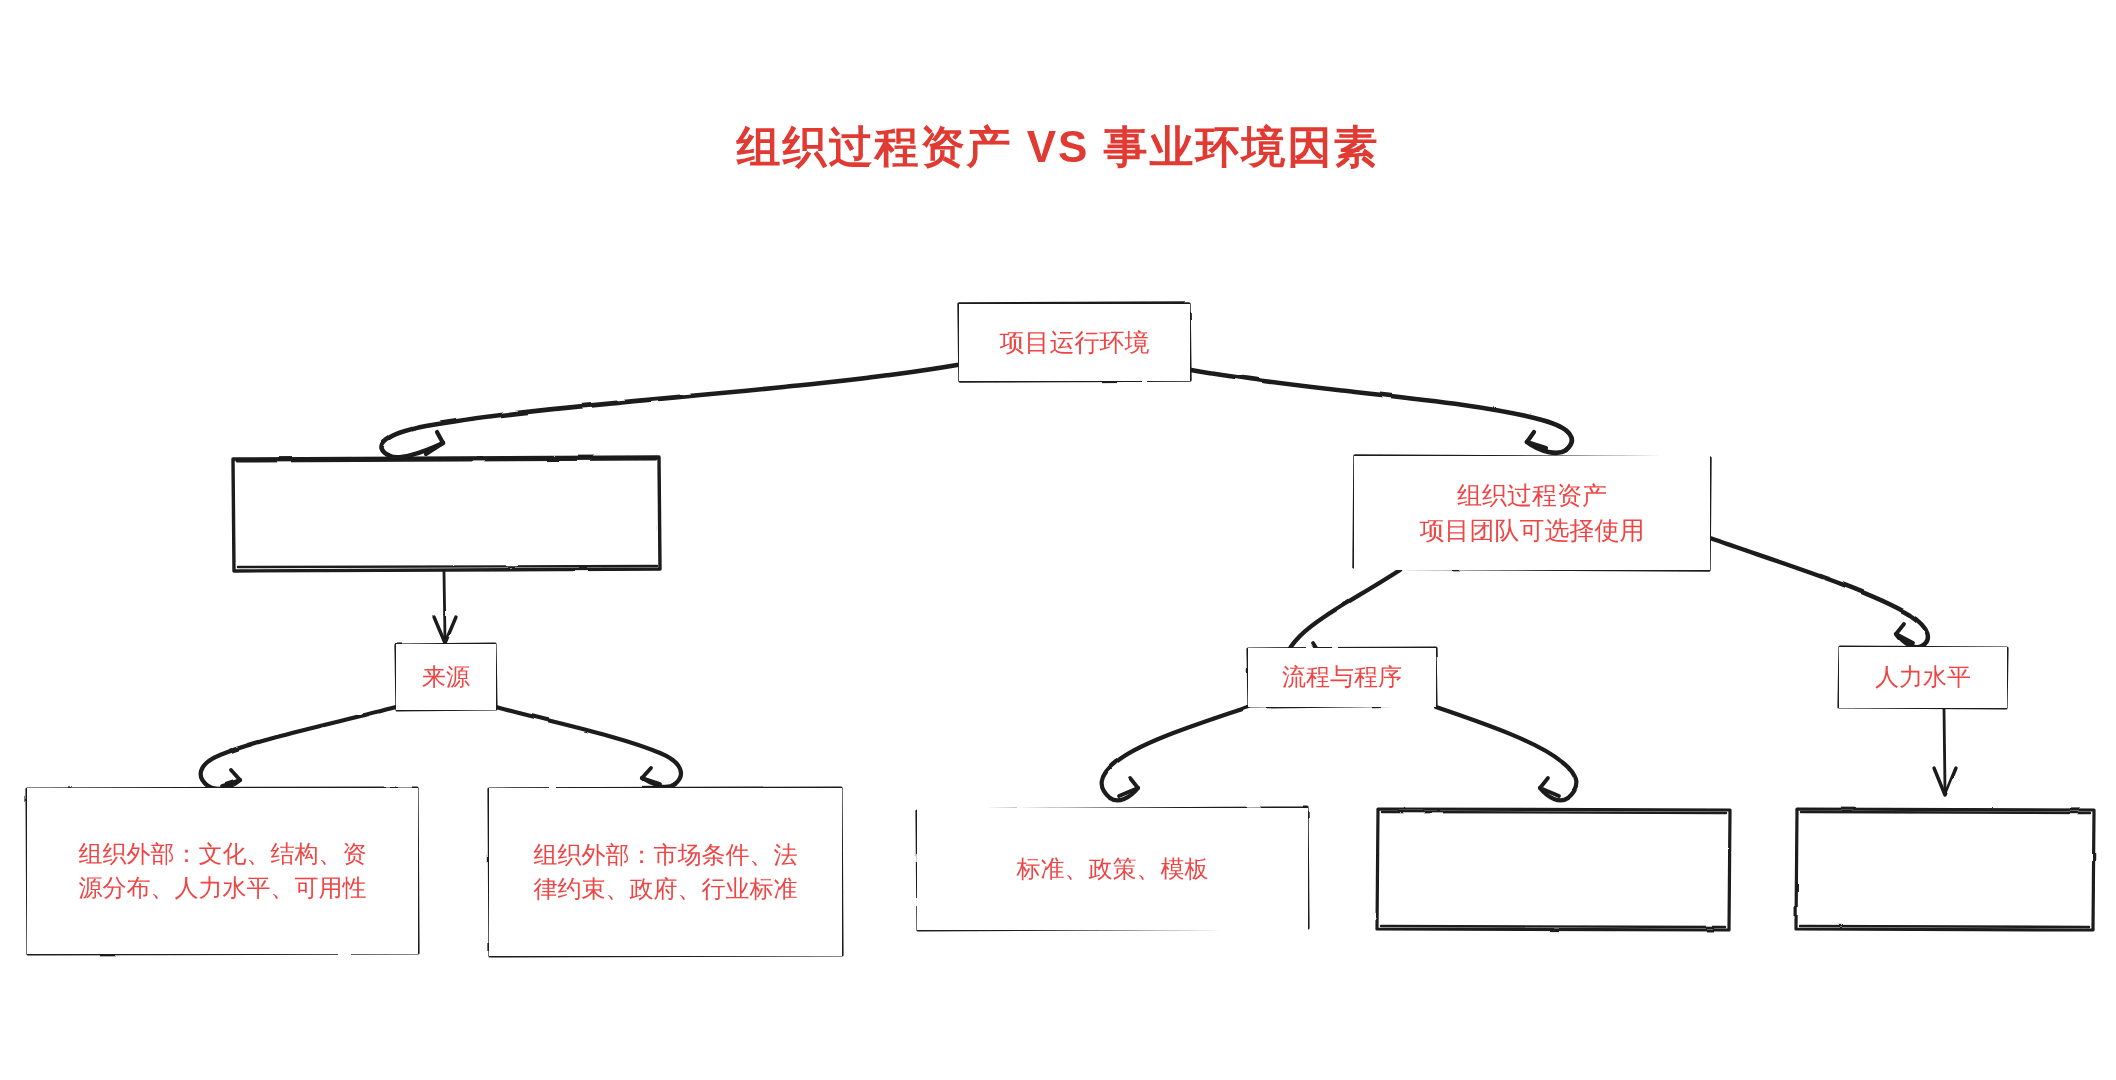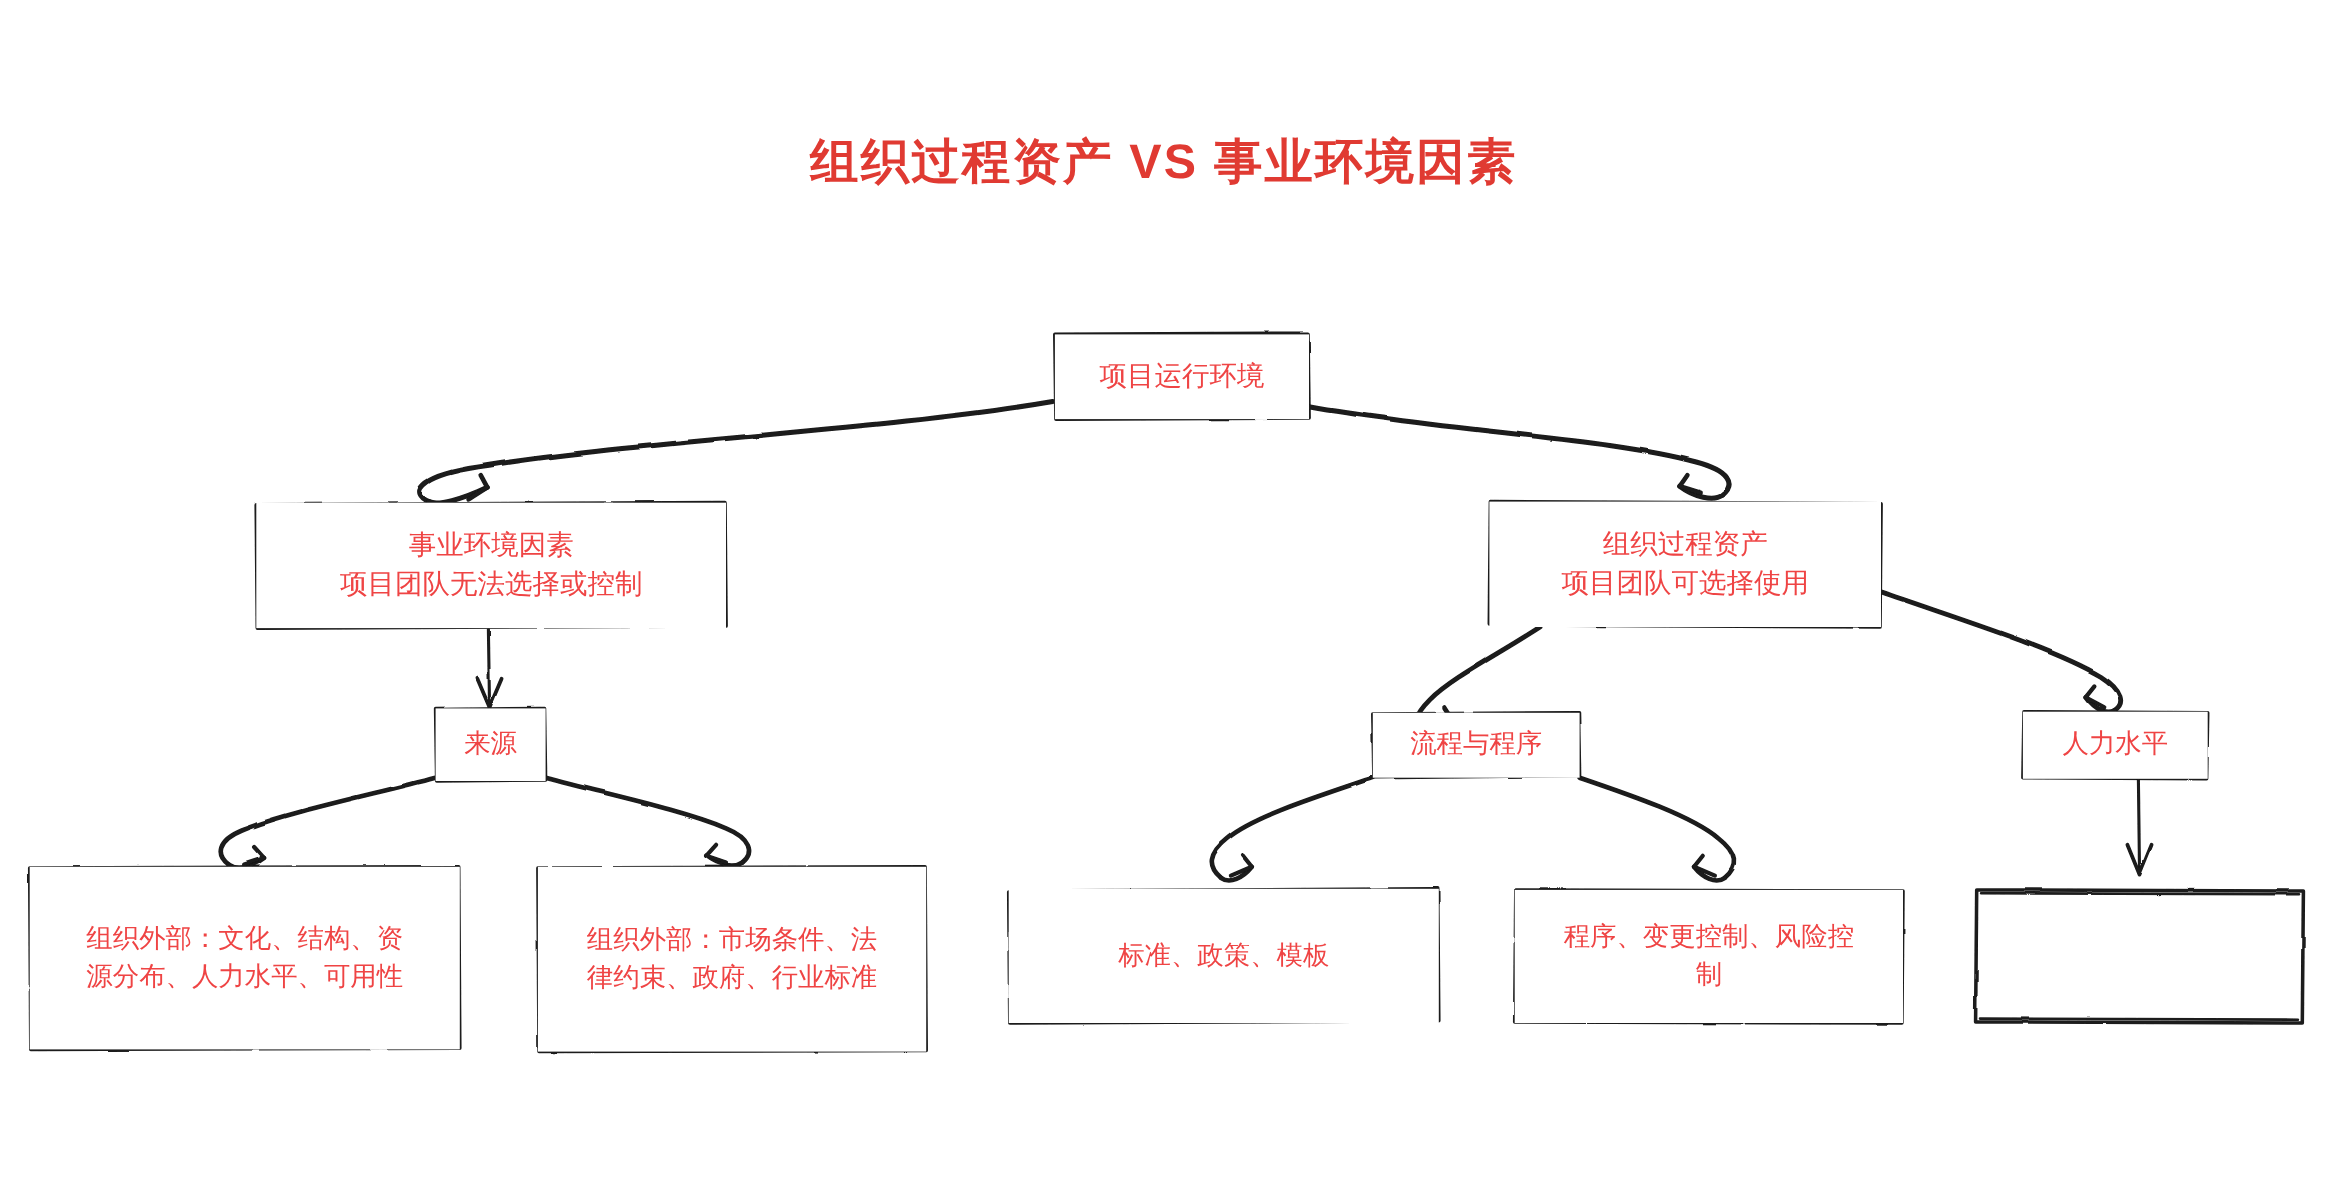--- a/index.html
+++ b/index.html
@@ -154,24 +154,20 @@
       <path stroke-width="2.8" d="M1944,709 L1945,790"></path>
       <path stroke-width="3.4" d="M1945,795 L1934,768 M1945,795 L1956,768"></path>
 
     </g>
   </svg>
 
   <div class="node node-lg" style="left:959px; top:304px; width:231px; height:77px;">
     <span class="line">项目运行环境</span>
   </div>
 
-  <div class="node node-lg" style="left:233px; top:457px; width:427px; height:114px;">
-    <span class="line">事业环境因素</span>
-    <span class="line">项目团队无法选择或控制</span>
-  </div>
 
   <div class="node node-lg" style="left:1354px; top:456px; width:356px; height:114px;font-family:Liberation Serif, serif;">
     <span class="line">组织过程资产</span>
     <span class="line">项目团队可选择使用</span>
   </div>
 
   <div class="node node-md" style="left:396px; top:644px; width:100px; height:66px;">
     <span class="line">来源</span>
   </div>
 
@@ -190,19 +186,15 @@
 
   <div class="node node-sm" style="left:489px; top:788px; width:353px; height:168px;">
     <span class="line">组织外部：市场条件、法</span>
     <span class="line">律约束、政府、行业标准</span>
   </div>
 
   <div class="node node-sm" style="left:917px; top:808px; width:391px; height:122px;">
     <span class="line">标准、政策、模板</span>
   </div>
 
-  <div class="node node-sm" style="left:1377px; top:809px; width:353px; height:121px;">
-    <span class="line">程序、变更控制、风险控</span>
-    <span class="line">制</span>
-  </div>
 
 
 </div>
 
 </body></html>

